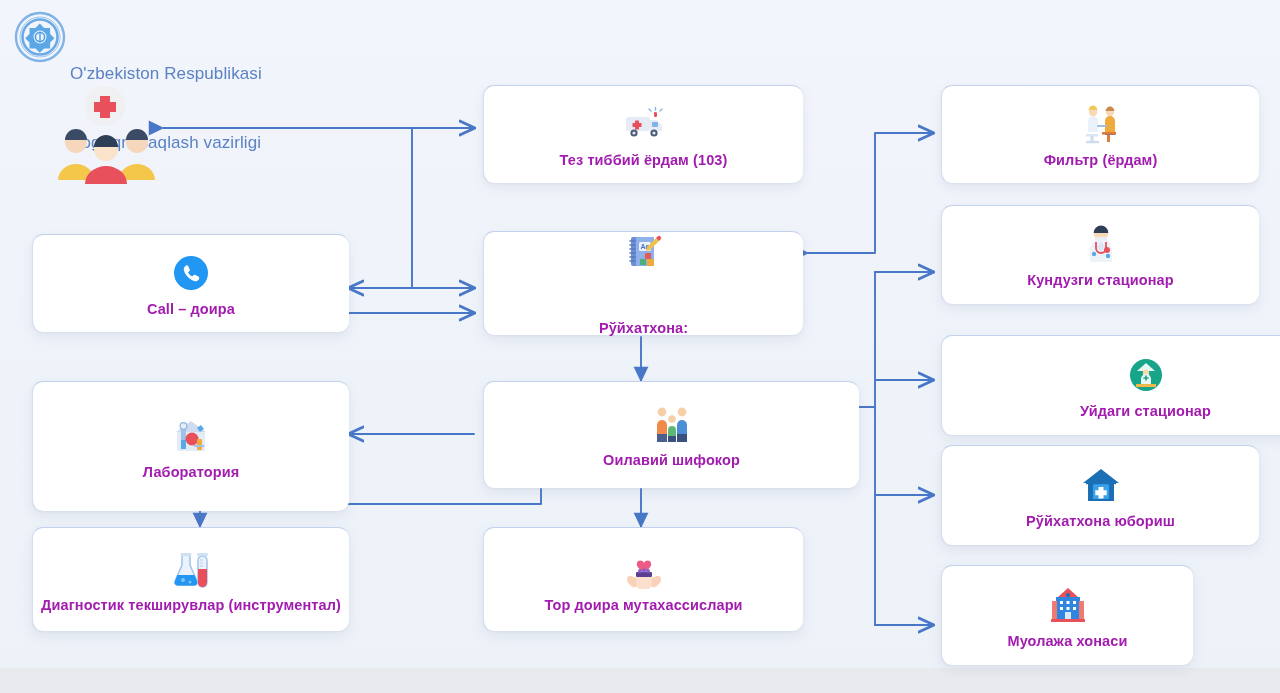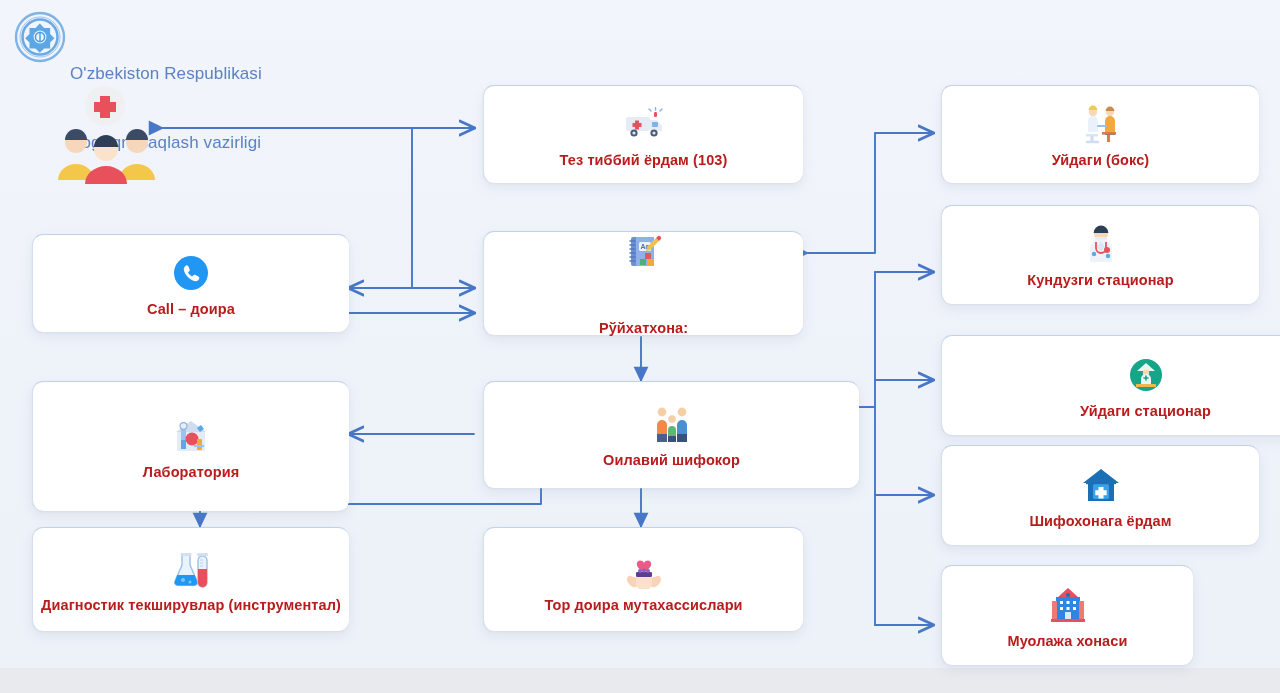--- a/index.html
+++ b/index.html
@@ -54,21 +54,21 @@
     flex-direction:column;
     align-items:center;
     justify-content:center;
   }
   .card .ico{
     height:44px;
     display:flex;align-items:center;justify-content:center;
     margin-bottom:6px;
   }
   .card .lbl{
-    color:#b91c1c;
+    color:#a21caf;
     font-weight:bold;
     font-size:14.5px;
     letter-spacing:.1px;
     text-align:center;
     white-space:nowrap;
   }
 
   
   #people{position:absolute;left:52px;top:84px;width:110px;height:110px;}
 </style>
@@ -282,21 +282,21 @@
         <path d="M7,38 h11" stroke="#cfdcf0" stroke-width="2.4" stroke-linecap="round"></path>
         <circle cx="30" cy="8" r="4.2" fill="#f7d9b8"></circle>
         <path d="M25.6,7 a4.4,4.4 0 0 1 8.8,0 z" fill="#c98a4b"></path>
         <path d="M25,28 v-11 a5,5 0 0 1 10,0 v11 z" fill="#f0a93b"></path>
         <path d="M25,28 h10 v3 h-10 z" fill="#4a6fc0"></path>
         <path d="M22,28 h14 v2.6 h-14 z" fill="#e07b3a"></path>
         <rect x="27" y="31" width="3" height="7" fill="#e07b3a"></rect>
         <path d="M18,22 h8" stroke="#9cc0e8" stroke-width="2" stroke-linecap="round"></path>
       </svg>
     </div>
-    <div class="lbl">Уйдаги (бокс)</div>
+    <div class="lbl">Фильтр (ёрдам)</div>
   </div>
 
   <div class="card" style="left:941px;top:205px;width:318px;height:99px;">
     <div class="ico">
       <svg width="42" height="40" viewBox="0 0 42 40">
         <circle cx="21" cy="10" r="7" fill="#f7d9b8"></circle>
         <path d="M13.6,9 a7.4,7.4 0 0 1 14.8,0 z" fill="#2f3e57"></path>
         <path d="M15,13 h12 v4 a6,6 0 0 1 -12,0 z" fill="#e9edf4"></path>
         <path d="M10,38 v-12 a8,8 0 0 1 22,0 v12 z" fill="#eef3fa"></path>
         <path d="M21,17 l4,6 l-4,5 l-4,-5 z" fill="#dde6f3"></path>
@@ -325,21 +325,21 @@
 
   <div class="card" style="left:941px;top:445px;width:318px;height:100px;">
     <div class="ico">
       <svg width="42" height="40" viewBox="0 0 42 40">
         <path d="M21,4 L39,18 h-5 v18 h-26 v-18 h-5 z" fill="#1b6fb5"></path>
         <rect x="13" y="19" width="16" height="15" rx="1.6" fill="#3aa0e8"></rect>
         <path d="M18.5,22 h5 v3.2 h3.2 v5 h-3.2 v3.2 h-5 v-3.2 h-3.2 v-5 h3.2 z" fill="#ffffff"></path>
         <path d="M6,18 h30" stroke="#1b6fb5" stroke-width="2.4"></path>
       </svg>
     </div>
-    <div class="lbl">Шифохонага ёрдам</div>
+    <div class="lbl">Рўйхатхона юбориш</div>
   </div>
 
   <div class="card" style="left:941px;top:565px;width:252px;height:100px;">
     <div class="ico">
       <svg width="42" height="40" viewBox="0 0 42 40">
         <path d="M21,3 l10,9 h-20 z" fill="#e8505b"></path>
         <circle cx="21" cy="10" r="2" fill="#1b6fb5"></circle>
         <rect x="9" y="12" width="24" height="22" fill="#2f86e0"></rect>
         <rect x="5" y="16" width="5" height="18" fill="#f07a72"></rect>
         <rect x="32" y="16" width="5" height="18" fill="#f07a72"></rect>

